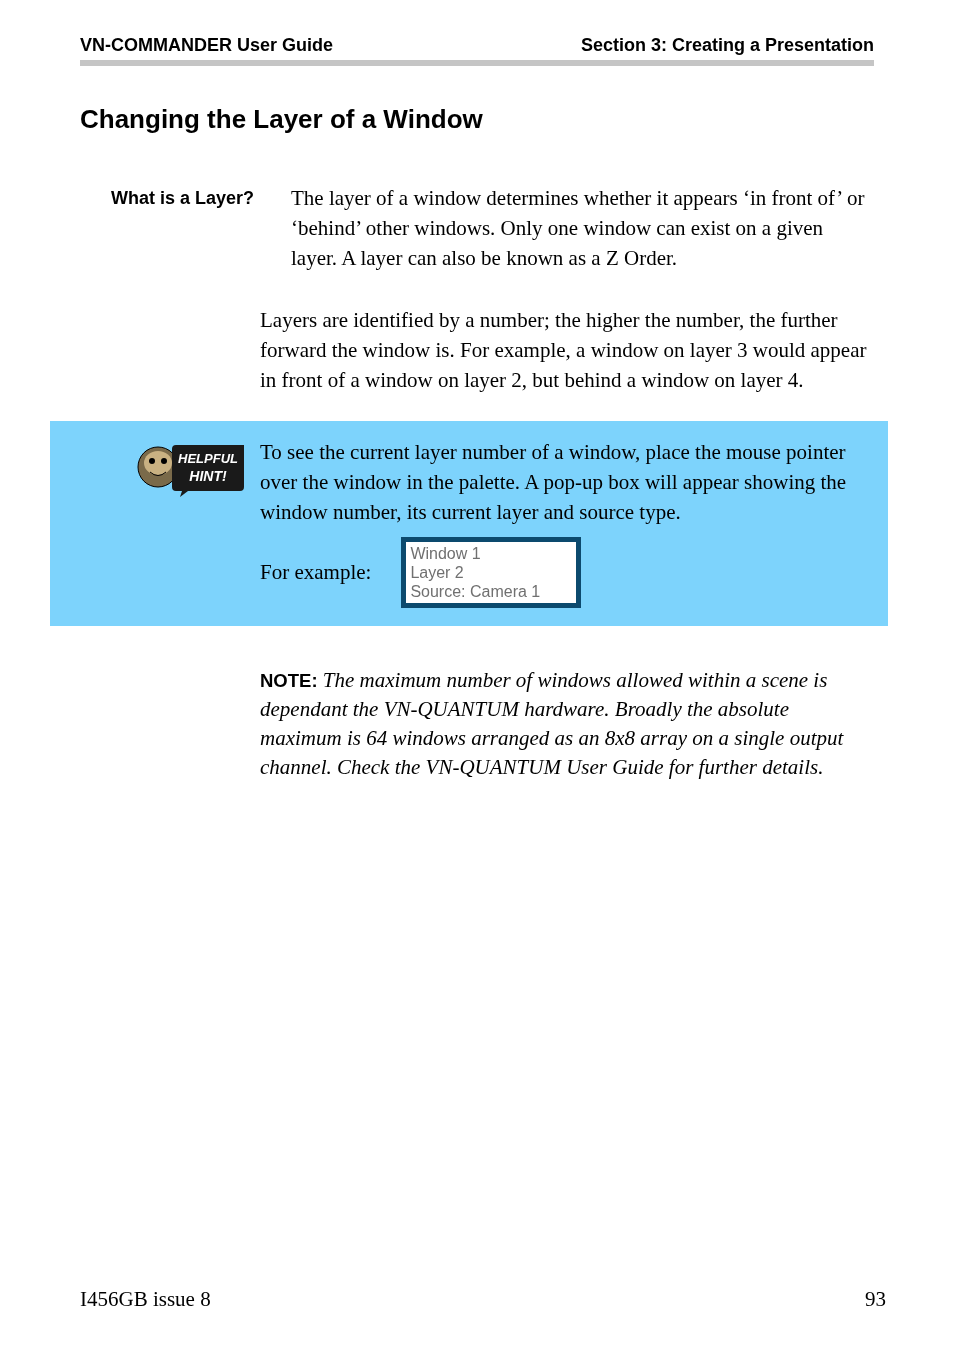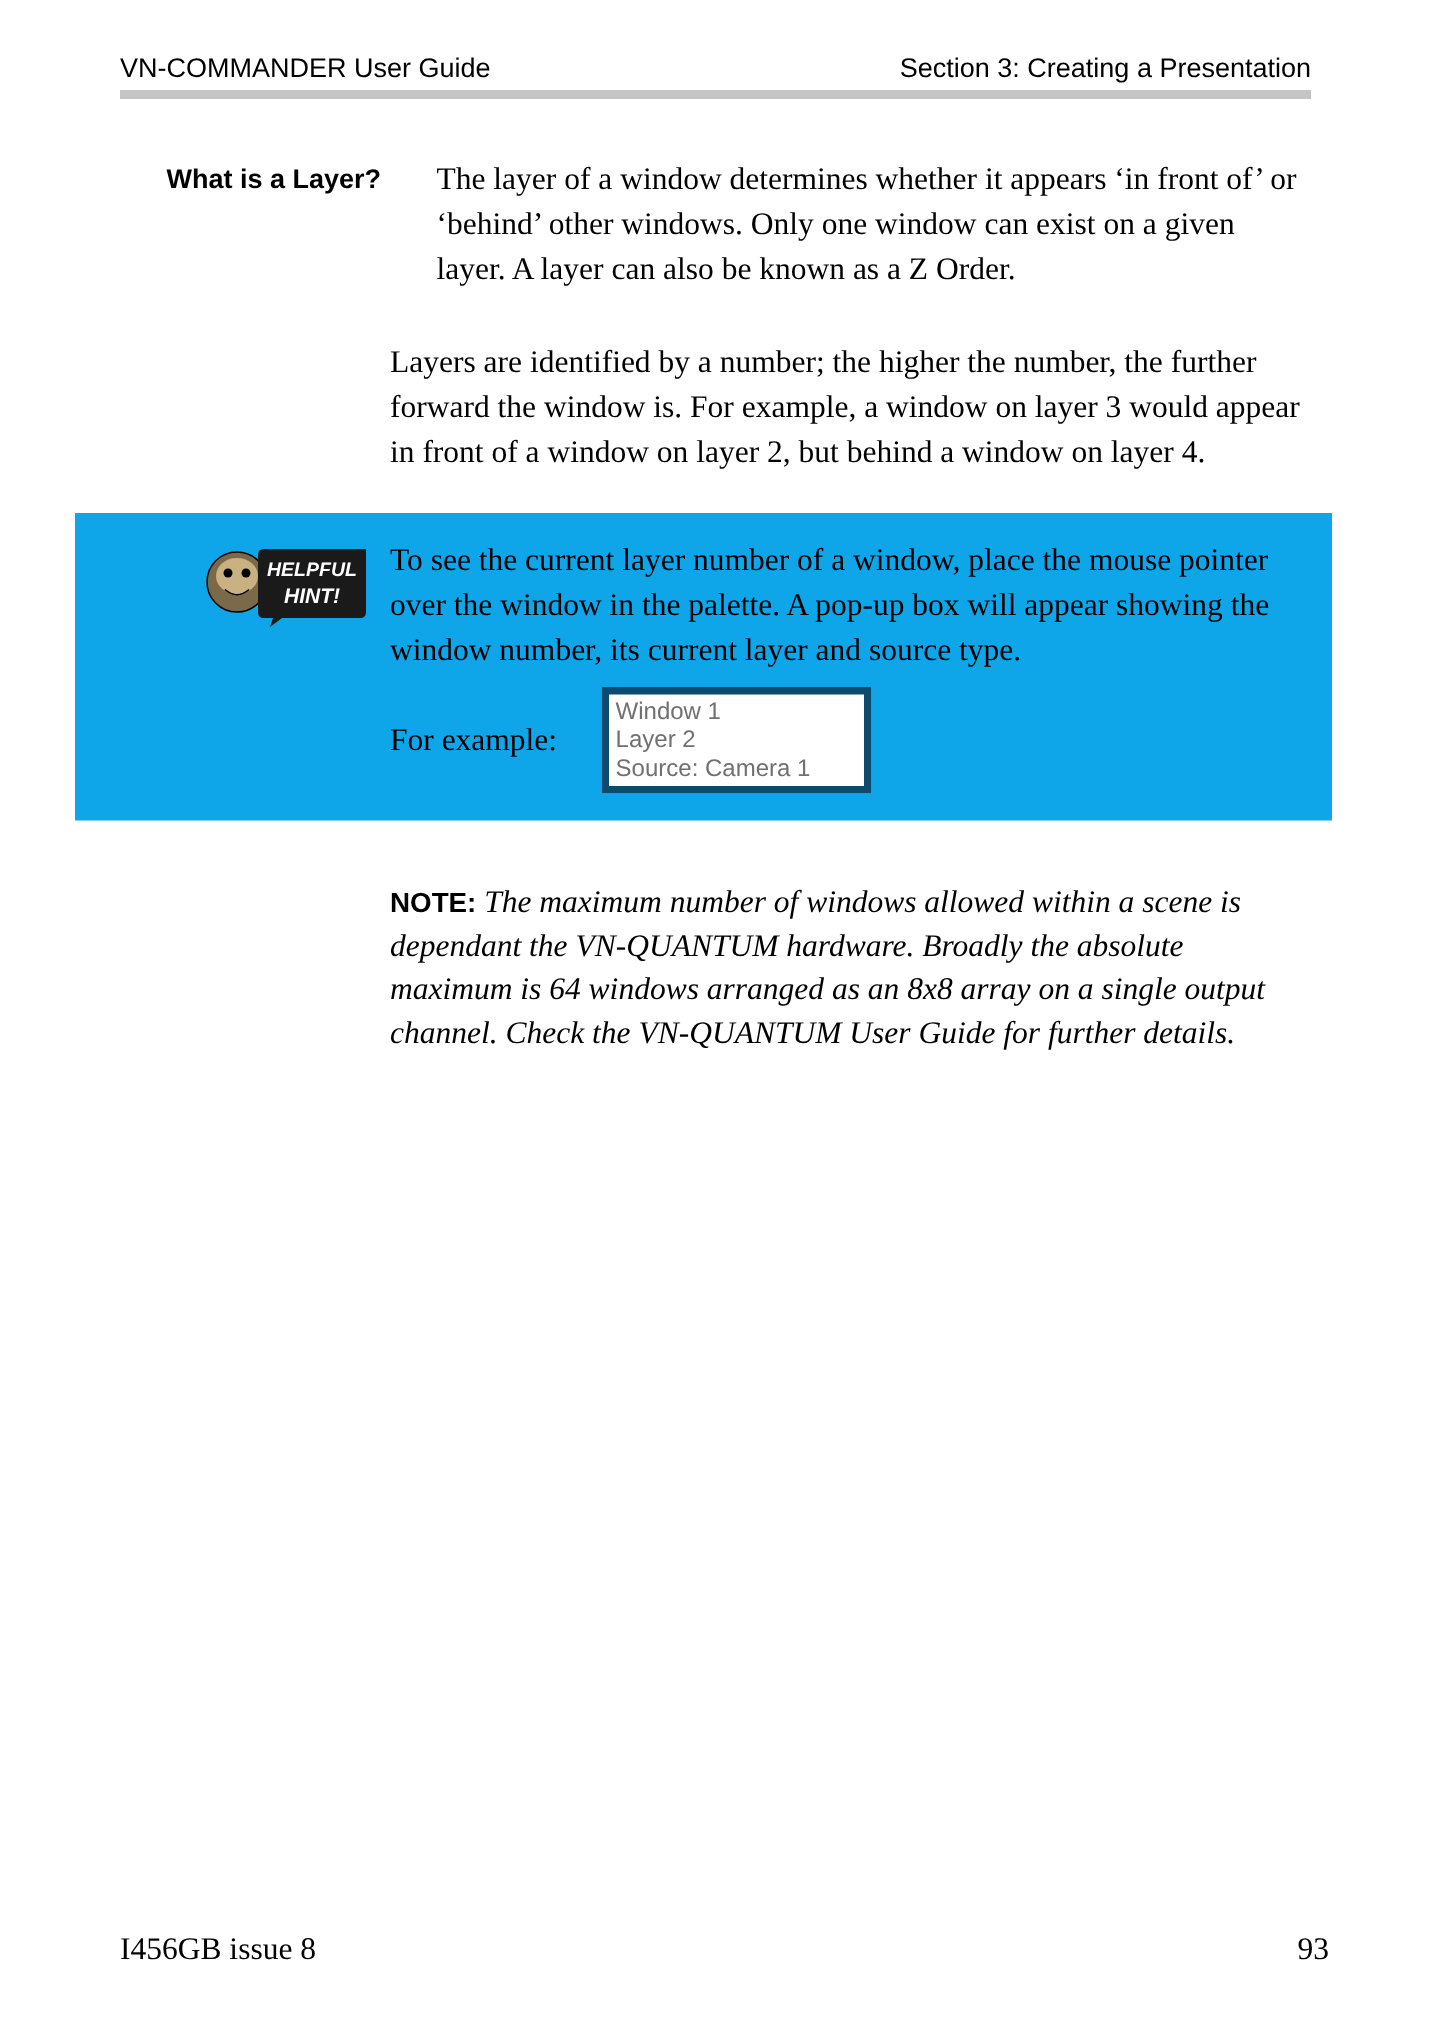--- a/index.html
+++ b/index.html
@@ -13,21 +13,21 @@
     width: 954px;
     height: 1352px;
     position: relative;
     box-sizing: border-box;
     padding: 35px 80px 40px 80px;
   }
   .header-row {
     display: flex;
     justify-content: space-between;
     font-family: Arial, Helvetica, sans-serif;
-    font-weight: normal;
+    font-weight: bold;
     font-size: 18px;
     padding-bottom: 4px;
   }
   .header-rule {
     height: 6px;
     background: #c5c5c5;
     margin-bottom: 38px;
   }
   .h1 {
     font-family: Arial, Helvetica, sans-serif;
@@ -57,21 +57,21 @@
   }
   .hanging-body {
     flex: 1;
   }
   .para {
     font-size: 21px;
     line-height: 30px;
     margin: 0 0 26px 0;
   }
   .hint-block {
-    background: #0ea5e9;
+    background: #7dd3fc;
     padding: 16px 0 18px 0;
     margin-left: -30px;
     margin-right: -14px;
     display: flex;
     align-items: flex-start;
     margin-bottom: 40px;
   }
   .hint-icon-wrap {
     width: 210px;
     flex: 0 0 210px;
@@ -134,20 +134,21 @@
 <body>
 
 <div class="page">
 
   <div class="header-row">
     <span>VN-COMMANDER User Guide</span>
     <span>Section 3: Creating a Presentation</span>
   </div>
   <div class="header-rule"></div>
 
+  <div class="h1">Changing the Layer of a Window</div>
 
   <div class="hanging-row">
     <div class="hanging-label">What is a Layer?</div>
     <div class="hanging-body">
       <p class="para">The layer of a window determines whether it appears ‘in front of’ or ‘behind’ other windows. Only one window can exist on a given layer. A layer can also be known as a Z Order.</p>
     </div>
   </div>
 
   <div class="body-col">
     <p class="para">Layers are identified by a number; the higher the number, the further forward the window is. For example, a window on layer 3 would appear in front of a window on layer 2, but behind a window on layer 4.</p>

